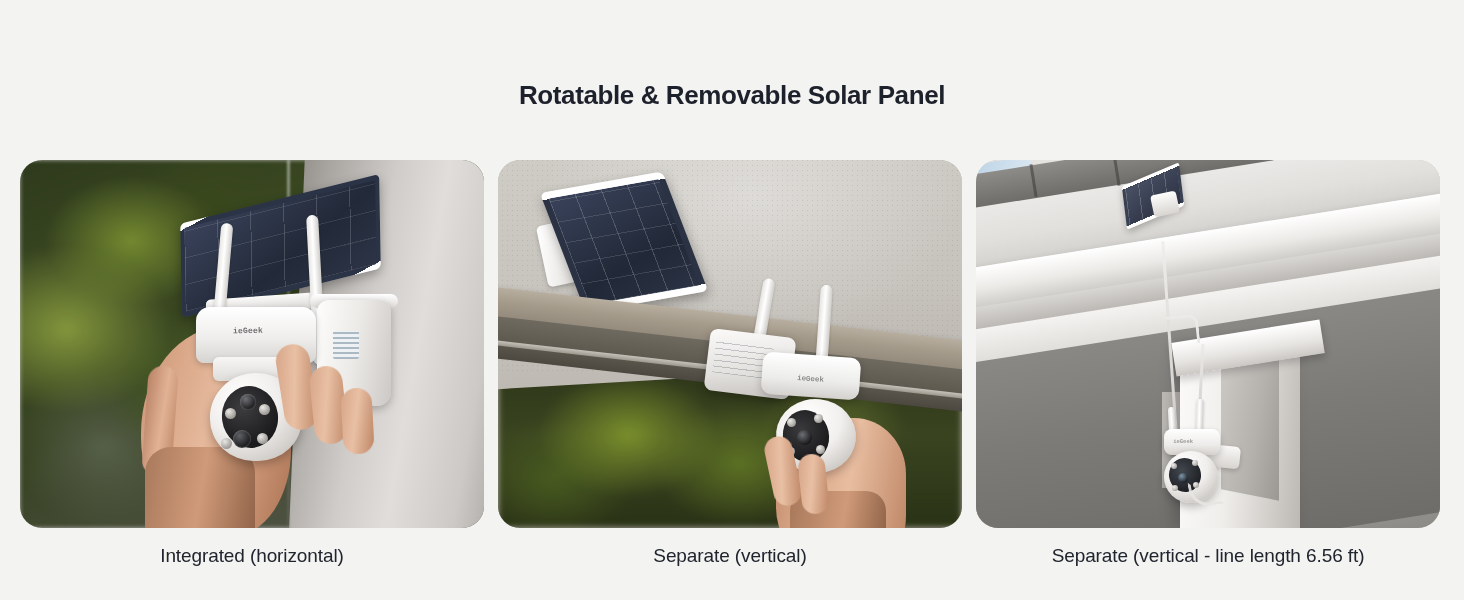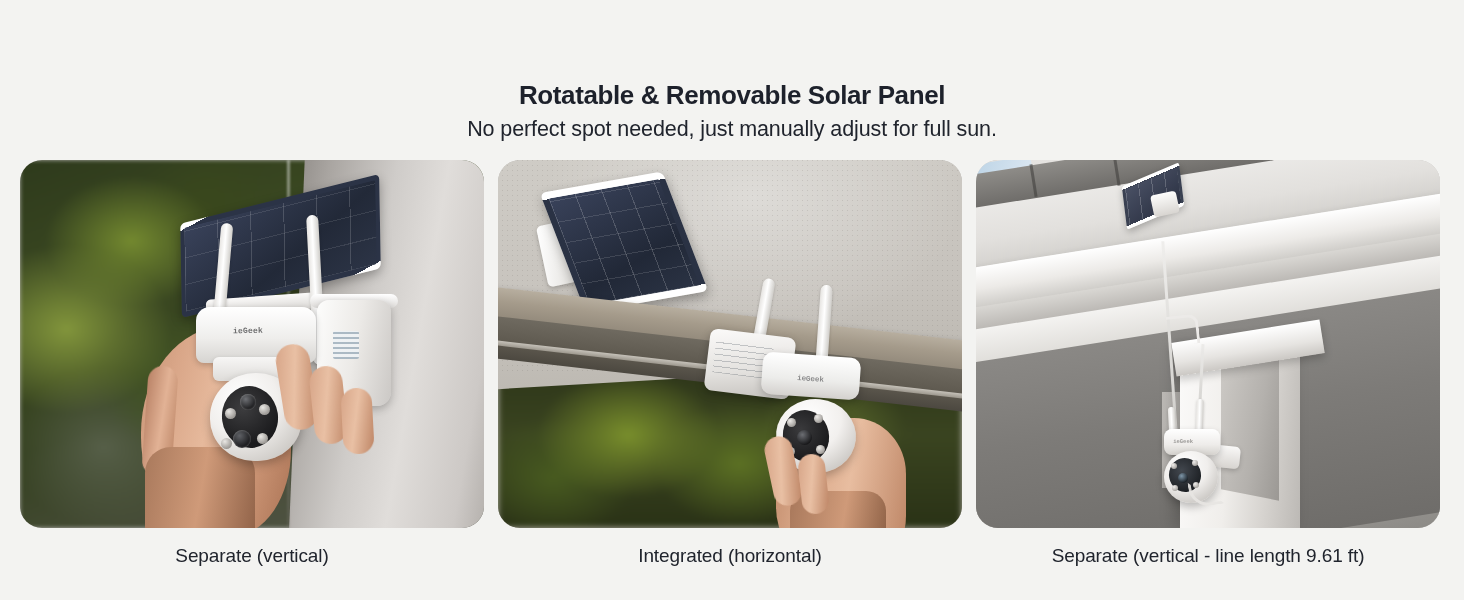--- a/index.html
+++ b/index.html
@@ -461,21 +461,20 @@
     padding-top: 9px;
   }
 </style>
 </head>
 <body>
 
 <div class="page">
 
   <div class="heading">
     <div class="title">Rotatable &amp; Removable Solar Panel</div>
-    <div class="subtitle">No perfect spot needed, just manually adjust for full sun.</div>
   </div>
 
   <div class="panels">
 
     <div class="panel">
       <div class="p1-bg"></div>
       <div class="p1-wall"></div>
       <div class="p1-wall-edge"></div>
 
       <div class="p1-solar"></div>
@@ -578,18 +577,18 @@
       <div class="cam3-led c3l1"></div>
       <div class="cam3-led c3l2"></div>
       <div class="cam3-led c3l3"></div>
       <div class="cam3-led c3l4"></div>
       <div class="cam3-loop"></div>
     </div>
 
   </div>
 
   <div class="captions">
+    <div class="caption">Integrated (horizontal)</div>
     <div class="caption">Separate (vertical)</div>
-    <div class="caption">Integrated (horizontal)</div>
-    <div class="caption">Separate (vertical - line length 9.61 ft)</div>
+    <div class="caption">Separate (vertical - line length 6.56 ft)</div>
   </div>
 
 </div>
 
 </body></html>

